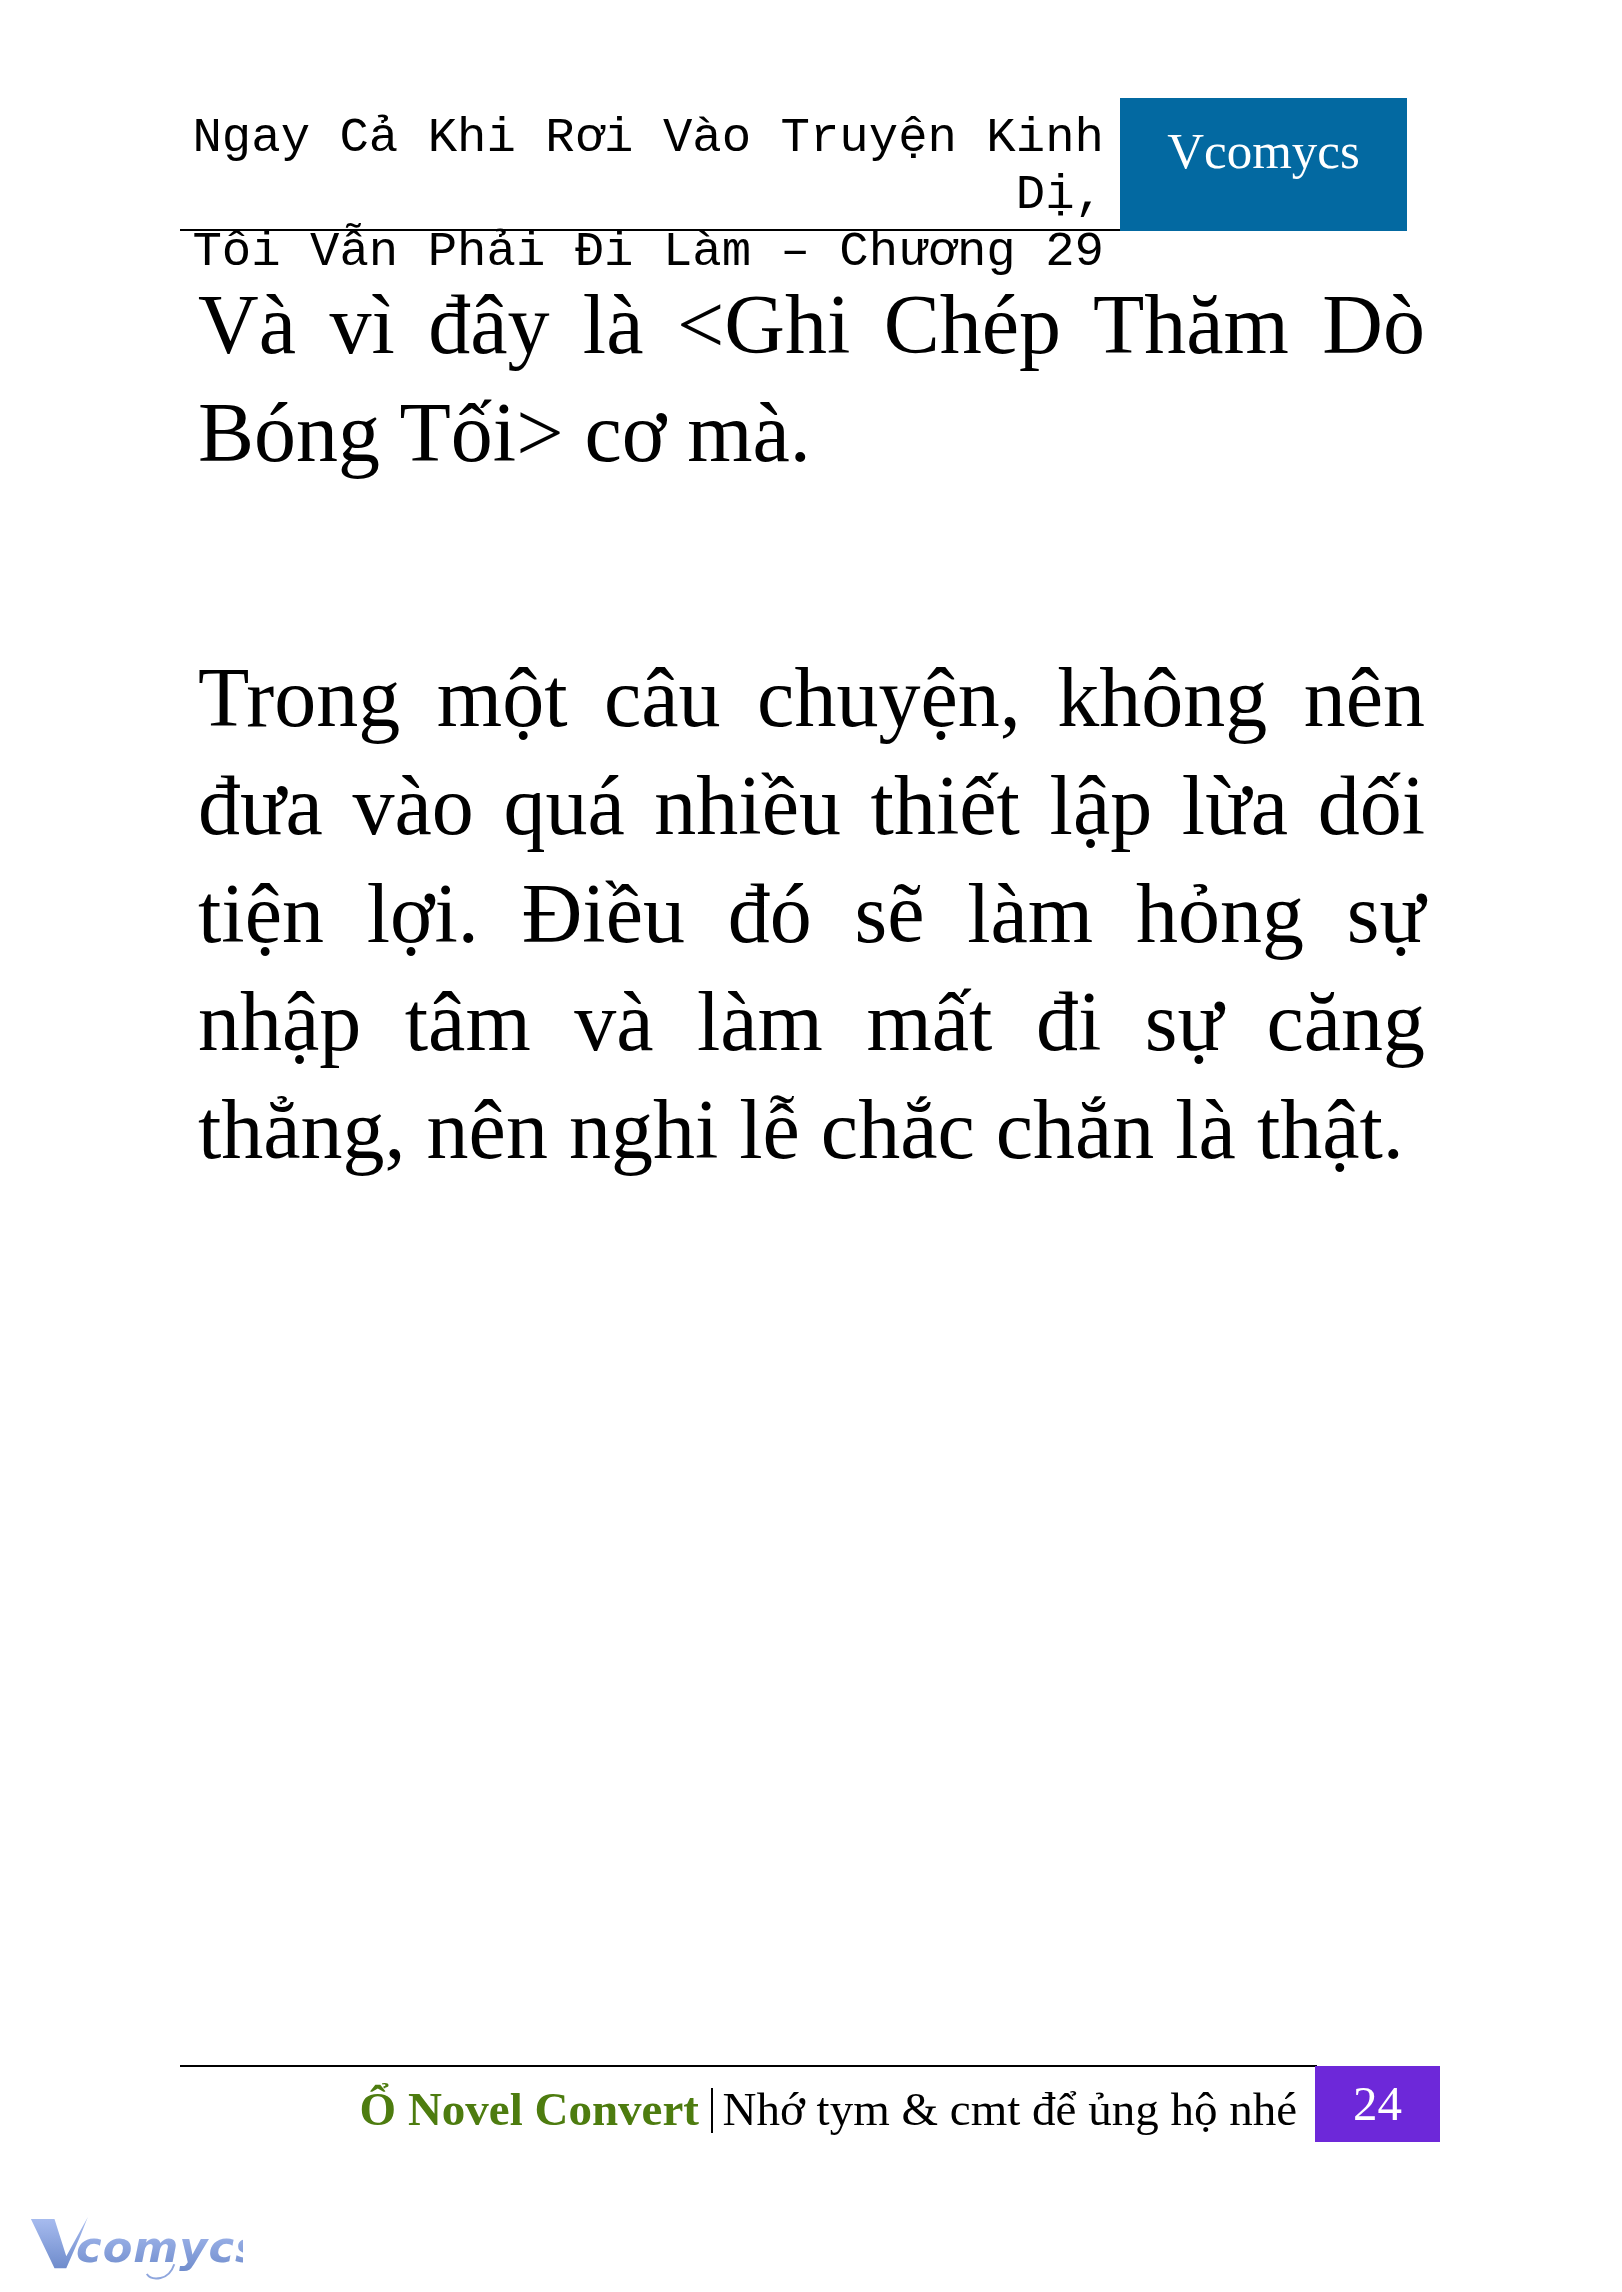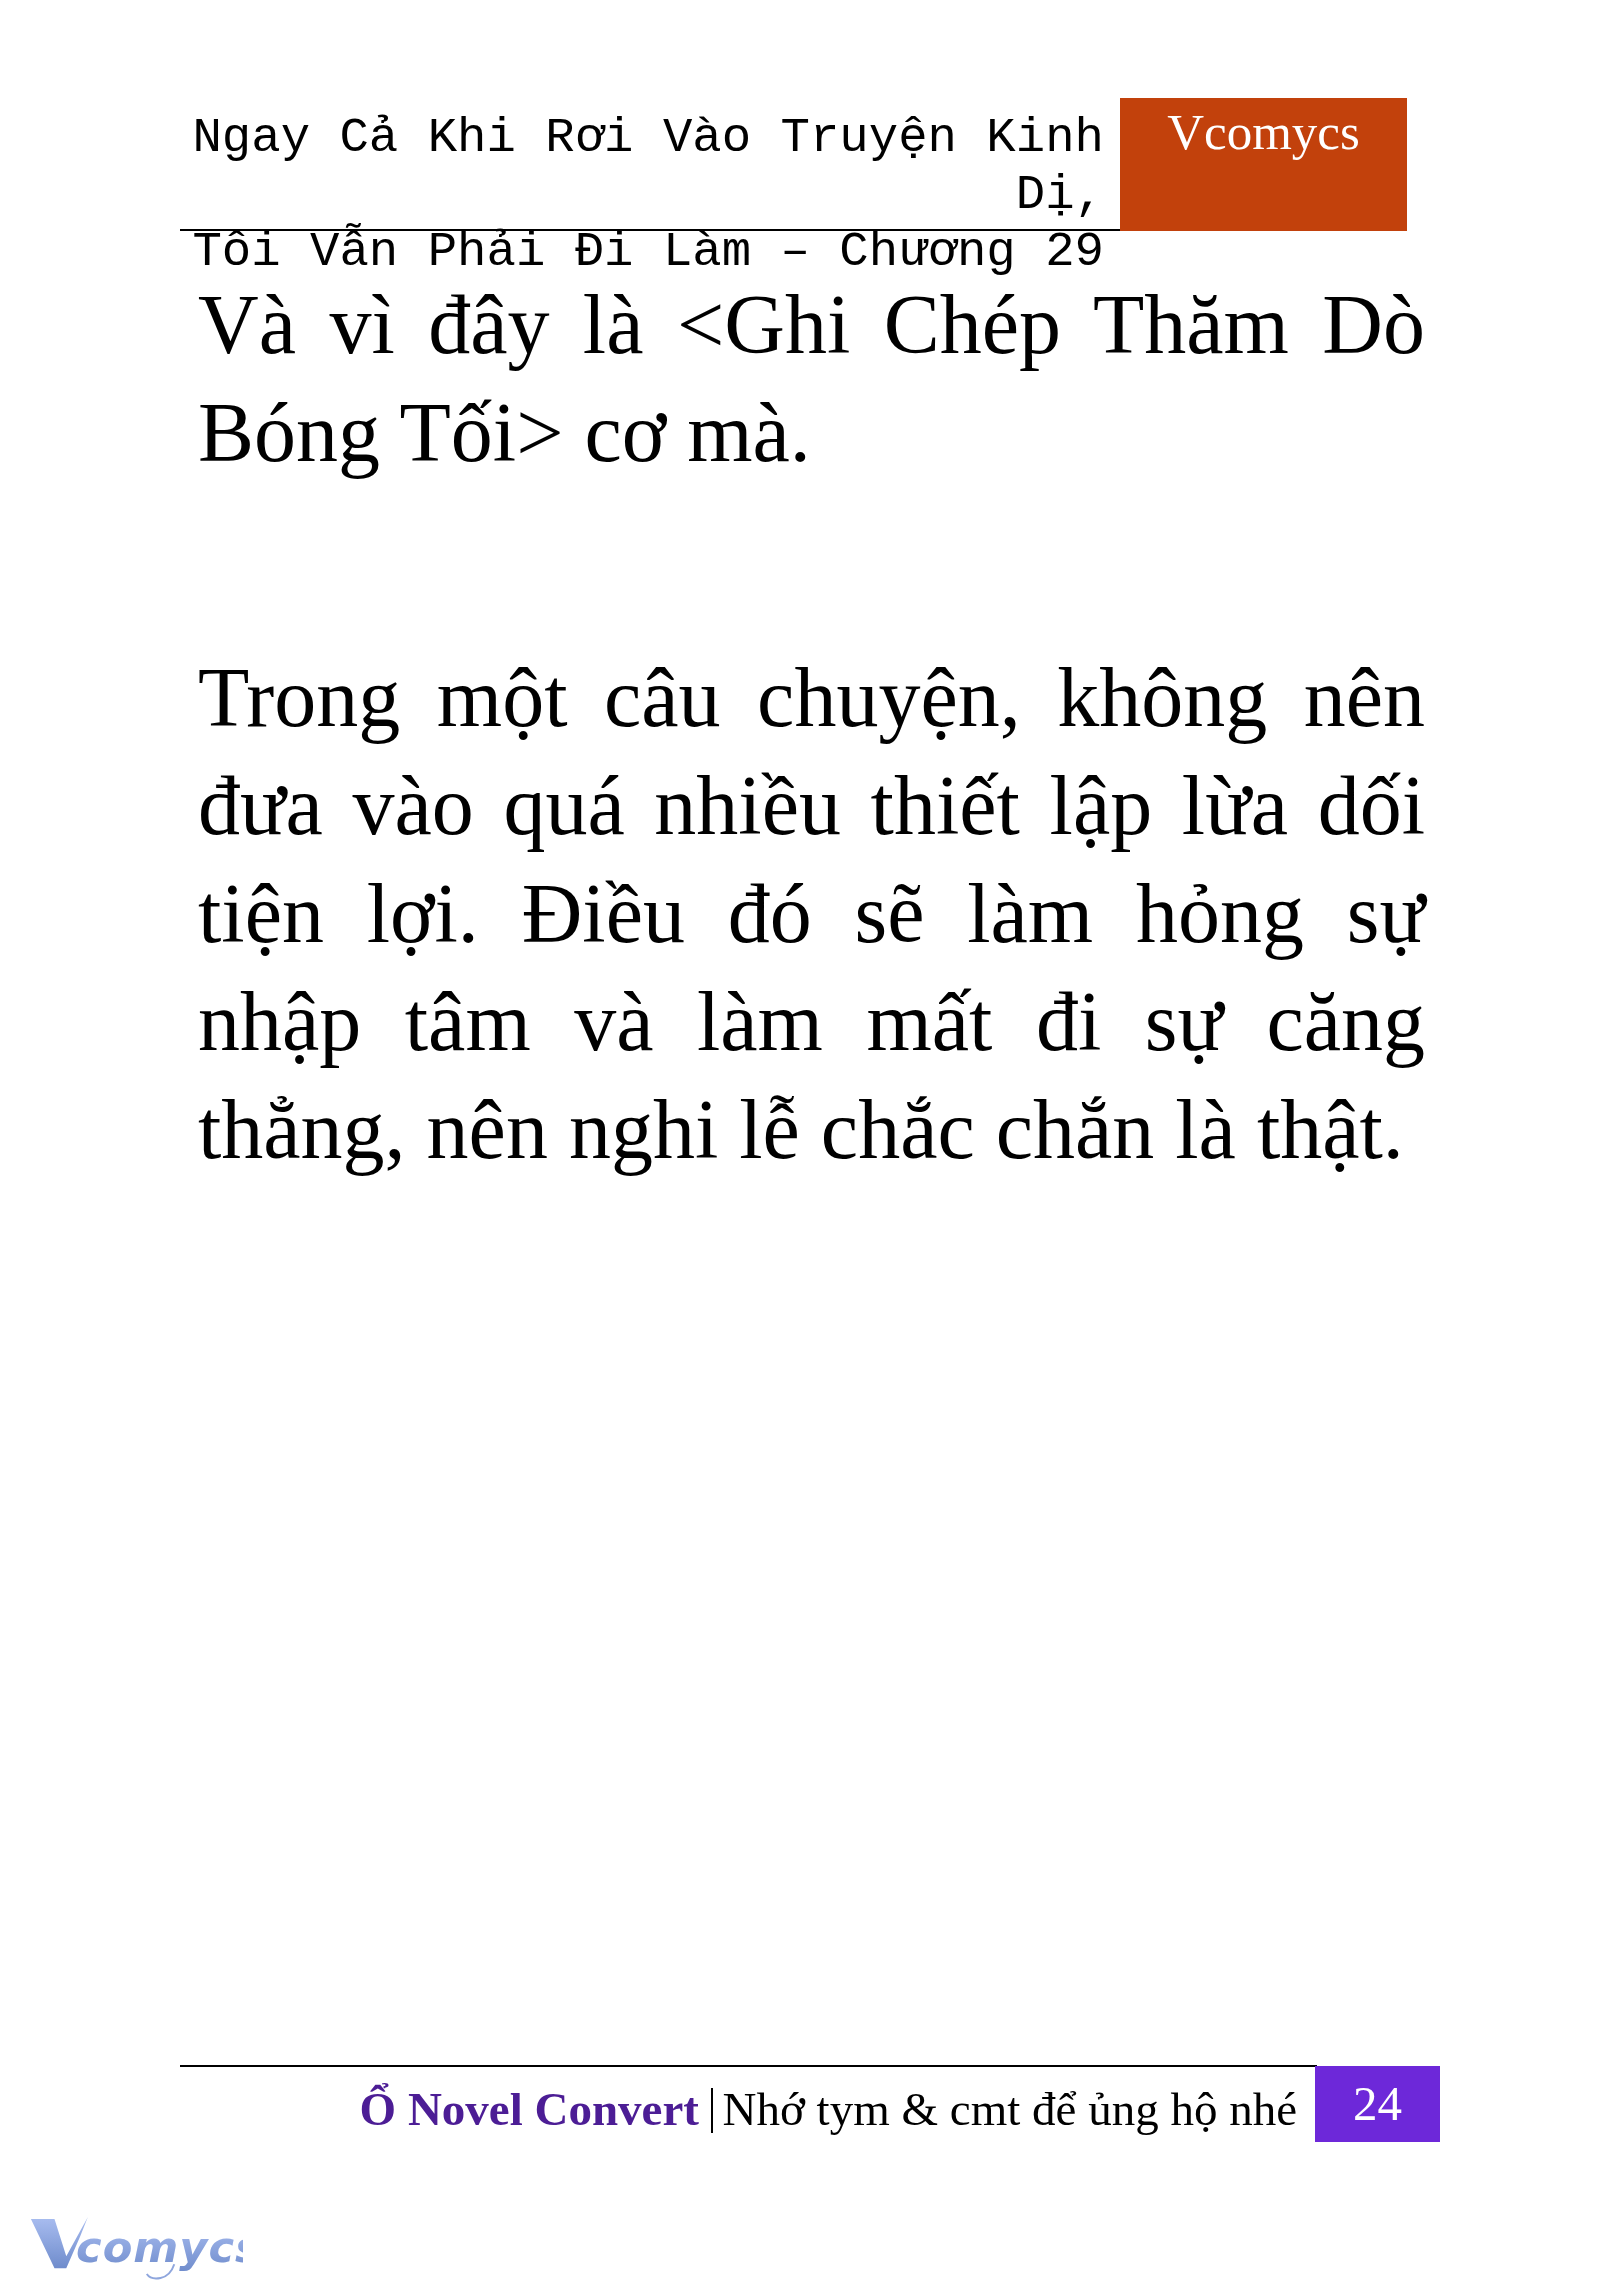--- a/index.html
+++ b/index.html
@@ -11,40 +11,40 @@
   .header-title {
     position: absolute; left: 180px; top: 110px; width: 924px;
     text-align: right; font-size: 49px; line-height: 57px; color: #000; font-family: Liberation Mono, monospace;
   }
   .header-rule {
     position: absolute; left: 180px; top: 229px; width: 941px; height: 0;
     border-top: 2.9px solid #000;
   }
   .header-badge {
     position: absolute; left: 1120px; top: 98px; width: 287px; height: 133px;
-    background: #c2410c; color: #ffffff; text-align: center;
-    font-size: 51px; line-height: 57px; box-sizing: border-box; padding-top: 6px;
+    background: #0369a1; color: #ffffff; text-align: center;
+    font-size: 51px; line-height: 57px; box-sizing: border-box; padding-top: 25px;
   }
   .header-badge span { display: block; }
   .body-text {
     position: absolute; left: 198px; top: 271px; width: 1227px;
     font-size: 84px; line-height: 108px; text-align: justify;
   }
   .para { margin: 0; }
   .para + .para { margin-top: 96px; }
   .para.p3 { margin-top: 157px; }
   .footer-rule {
     position: absolute; left: 180px; top: 2065px; width: 1137px; height: 0;
     border-top: 2.9px solid #000;
   }
   .footer-line {
     position: absolute; left: 180px; top: 2083px; width: 1117px;
     text-align: right; font-size: 47px; line-height: 53px; white-space: nowrap;
   }
-  .footer-brand { color: #4c1d95; font-weight: bold; }
+  .footer-brand { color: #4d7c0f; font-weight: bold; }
   .footer-sep { display: inline-block; width: 2px; height: 45px; background: #000; vertical-align: -7.8px; margin: 0 9.8px 0 11.8px; }
   .footer-page {
     position: absolute; left: 1315px; top: 2066px; width: 125px; height: 76px;
     background: #6d28d9; color: #fff; text-align: center;
     font-size: 49px; line-height: 76px;
   }
   .watermark {
     position: absolute; left: 27.4px; top: 2213px; width: 216px; height: 71px;
   }
 </style>

